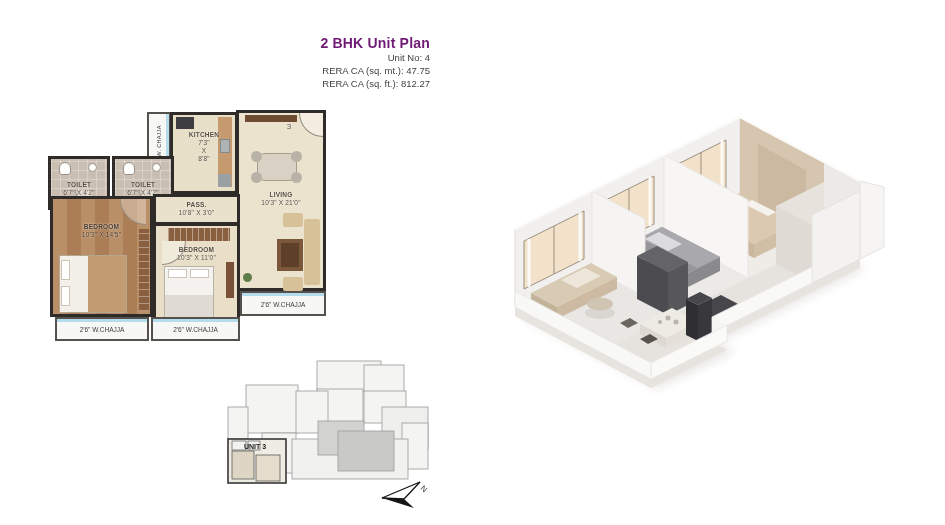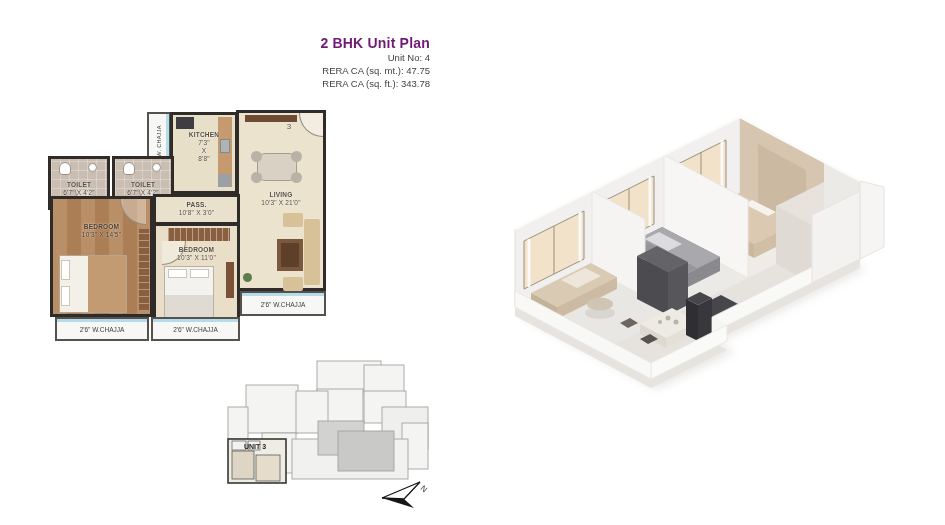--- a/index.html
+++ b/index.html
@@ -30,21 +30,21 @@
 </style>
 </head>
 <body>
 
 <div class="canvas">
 
   <div class="hdr">
     <div class="title">2 BHK Unit Plan</div>
     <div class="line">Unit No: 4</div>
     <div class="line">RERA CA (sq. mt.): 47.75</div>
-    <div class="line">RERA CA (sq. ft.): 343.78</div>
+    <div class="line">RERA CA (sq. ft.): 812.27</div>
   </div>
 
   <div id="plan2d">
 
     <div class="chajja v" style="left:102px;top:7px;width:24px;height:70px;">
       <span class="vtext">2'8" W. CHAJJA</span>
     </div>
 
     <div class="room" style="left:125px;top:7px;width:68px;height:82px;background:#e8dfc9;">
       <div class="fur" style="right:3px;top:2px;width:14px;height:70px;background:#c59a6f;"></div>

